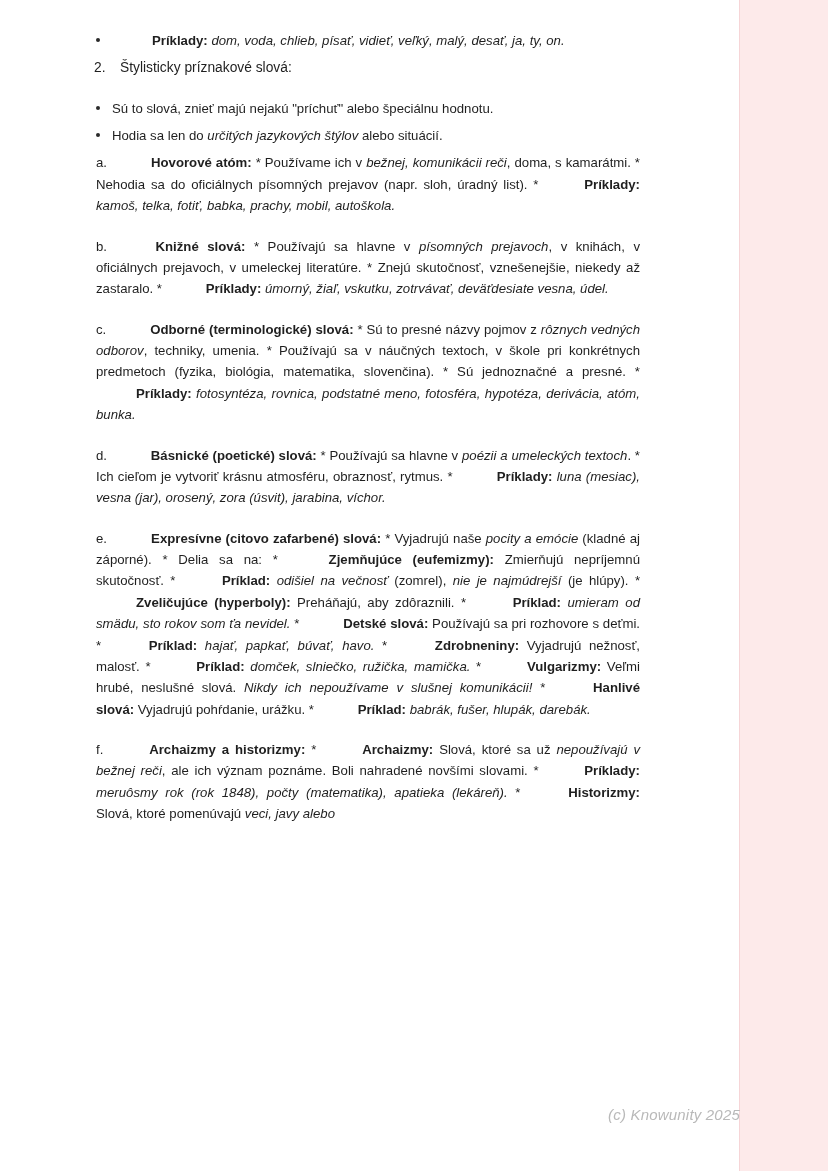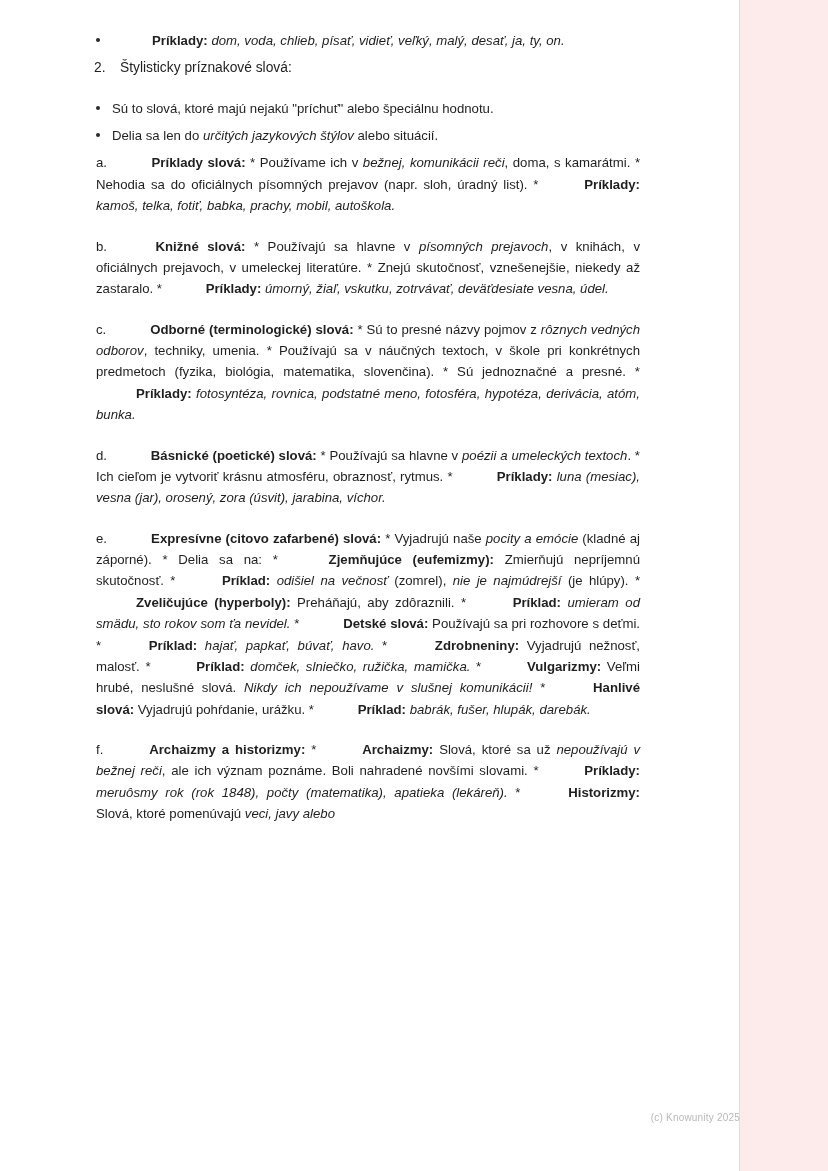--- a/index.html
+++ b/index.html
@@ -101,24 +101,25 @@
     padding-right: 2px;
   }
 
   b, strong { font-weight: bold; margin-left: 40px; }
   i, em { font-style: italic; }
 
   .watermark {
     position: absolute;
     right: 88px;
     bottom: 48px;
-    font-size: 10px;
+    font-size: 15px;
     color: #b9b9b9;
     letter-spacing: 0.2px;
     white-space: nowrap;
+    font-style: italic;
   }
 </style>
 </head>
 <body>
 
 <div class="page">
 
   <div class="side-band"></div>
 
   <div class="content">
@@ -129,26 +130,26 @@
         <i>dom, voda, chlieb, písať, vidieť, veľký, malý, desať, ja, ty, on.</i>
       </li>
     </ul>
 
     <div class="numbered-head">
       <span class="num">2.</span>
       <span class="headtext">Štylisticky príznakové slová:</span>
     </div>
 
     <ul class="bullets sub-bullets" id="intro-list">
-        <li><span>Sú to slová, ktoré majú nejakú "príchuť" alebo špeciálnu hodnotu.</span></li>
-        <li><span>Delia sa len do </span><i>určitých jazykových štýlov</i><span> alebo situácií.</span></li>
+        <li><span>Sú to slová, znieť majú nejakú "príchuť" alebo špeciálnu hodnotu.</span></li>
+        <li><span>Hodia sa len do </span><i>určitých jazykových štýlov</i><span> alebo situácií.</span></li>
       </ul>
 
     <div id="para-container">
-        <p class="para"><span>a. </span><b>Príklady slová:</b><span> * Používame ich v </span><i>bežnej, komunikácii reči</i><span>, doma, s kamarátmi. * Nehodia sa do oficiálnych písomných prejavov (napr. sloh, úradný list). * </span><b>Príklady:</b><i> kamoš, telka, fotiť, babka, prachy, mobil, autoškola.</i></p>
+        <p class="para"><span>a. </span><b>Hovorové atóm:</b><span> * Používame ich v </span><i>bežnej, komunikácii reči</i><span>, doma, s kamarátmi. * Nehodia sa do oficiálnych písomných prejavov (napr. sloh, úradný list). * </span><b>Príklady:</b><i> kamoš, telka, fotiť, babka, prachy, mobil, autoškola.</i></p>
         <p class="para"><span>b. </span><b>Knižné slová:</b><span> * Používajú sa hlavne v </span><i>písomných prejavoch</i><span>, v knihách, v oficiálnych prejavoch, v umeleckej literatúre. * Znejú skutočnosť, vznešenejšie, niekedy až zastaralo. * </span><b>Príklady:</b><i> úmorný, žiaľ, vskutku, zotrvávať, deväťdesiate vesna, údel.</i></p>
         <p class="para"><span>c. </span><b>Odborné (terminologické) slová:</b><span> * Sú to presné názvy pojmov z </span><i>rôznych vedných odborov</i><span>, techniky, umenia. * Používajú sa v náučných textoch, v škole pri konkrétnych predmetoch (fyzika, biológia, matematika, slovenčina). * Sú jednoznačné a presné. * </span><b>Príklady:</b><i> fotosyntéza, rovnica, podstatné meno, fotosféra, hypotéza, derivácia, atóm, bunka.</i></p>
         <p class="para"><span>d. </span><b>Básnické (poetické) slová:</b><span> * Používajú sa hlavne v </span><i>poézii a umeleckých textoch</i><span>. * Ich cieľom je vytvoriť krásnu atmosféru, obraznosť, rytmus. * </span><b>Príklady:</b><i> luna (mesiac), vesna (jar), orosený, zora (úsvit), jarabina, víchor.</i></p>
         <p class="para"><span>e. </span><b>Expresívne (citovo zafarbené) slová:</b><span> * Vyjadrujú naše </span><i>pocity a emócie</i><span> (kladné aj záporné). * Delia sa na: * </span><b>Zjemňujúce (eufemizmy):</b><span> Zmierňujú nepríjemnú skutočnosť. * </span><b>Príklad:</b><i> odišiel na večnosť</i><span> (zomrel), </span><i>nie je najmúdrejší</i><span> (je hlúpy). * </span><b>Zveličujúce (hyperboly):</b><span> Preháňajú, aby zdôraznili. * </span><b>Príklad:</b><i> umieram od smädu, sto rokov som ťa nevidel.</i><span> * </span><b>Detské slová:</b><span> Používajú sa pri rozhovore s deťmi. * </span><b>Príklad:</b><i> hajať, papkať, búvať, havo.</i><span> * </span><b>Zdrobneniny:</b><span> Vyjadrujú nežnosť, malosť. * </span><b>Príklad:</b><i> domček, slniečko, ružička, mamička.</i><span> * </span><b>Vulgarizmy:</b><span> Veľmi hrubé, neslušné slová. </span><i>Nikdy ich nepoužívame v slušnej komunikácii!</i><span> * </span><b>Hanlivé slová:</b><span> Vyjadrujú pohŕdanie, urážku. * </span><b>Príklad:</b><i> babrák, fušer, hlupák, darebák.</i></p>
         <p class="para"><span>f. </span><b>Archaizmy a historizmy:</b><span> * </span><b>Archaizmy:</b><span> Slová, ktoré sa už </span><i>nepoužívajú v bežnej reči</i><span>, ale ich význam poznáme. Boli nahradené novšími slovami. * </span><b>Príklady:</b><i> meruôsmy rok (rok 1848), počty (matematika), apatieka (lekáreň).</i><span> * </span><b>Historizmy:</b><span> Slová, ktoré pomenúvajú </span><i>veci, javy alebo</i></p>
       </div>
 
   </div>
 
   <div class="watermark">(c) Knowunity 2025</div>

